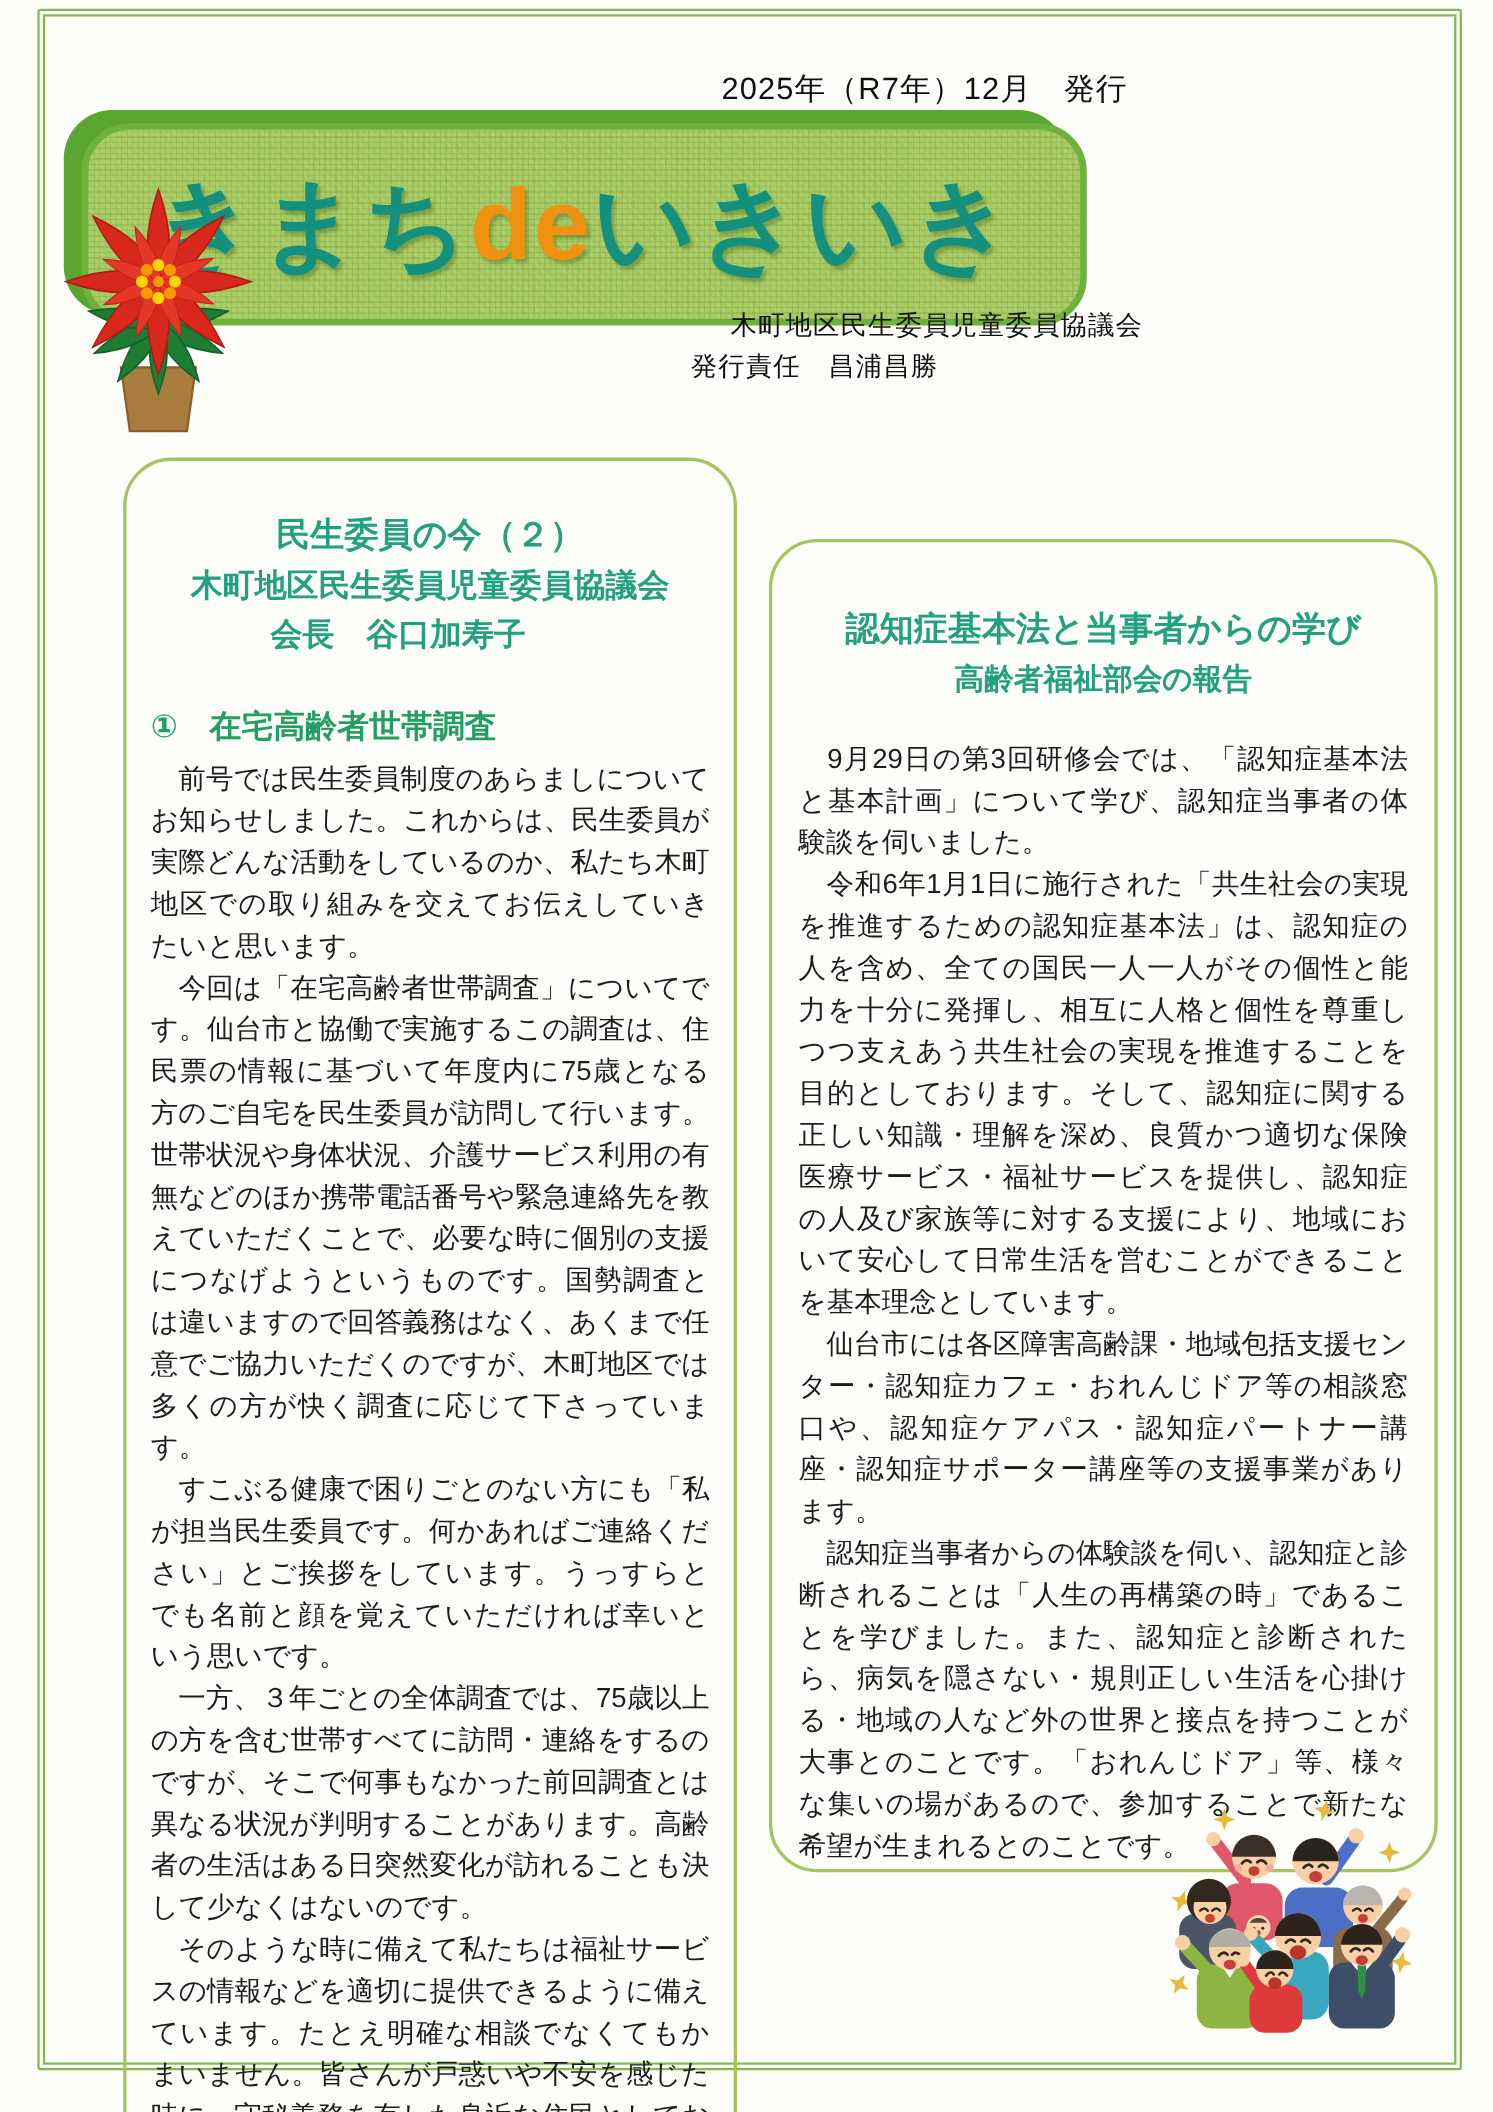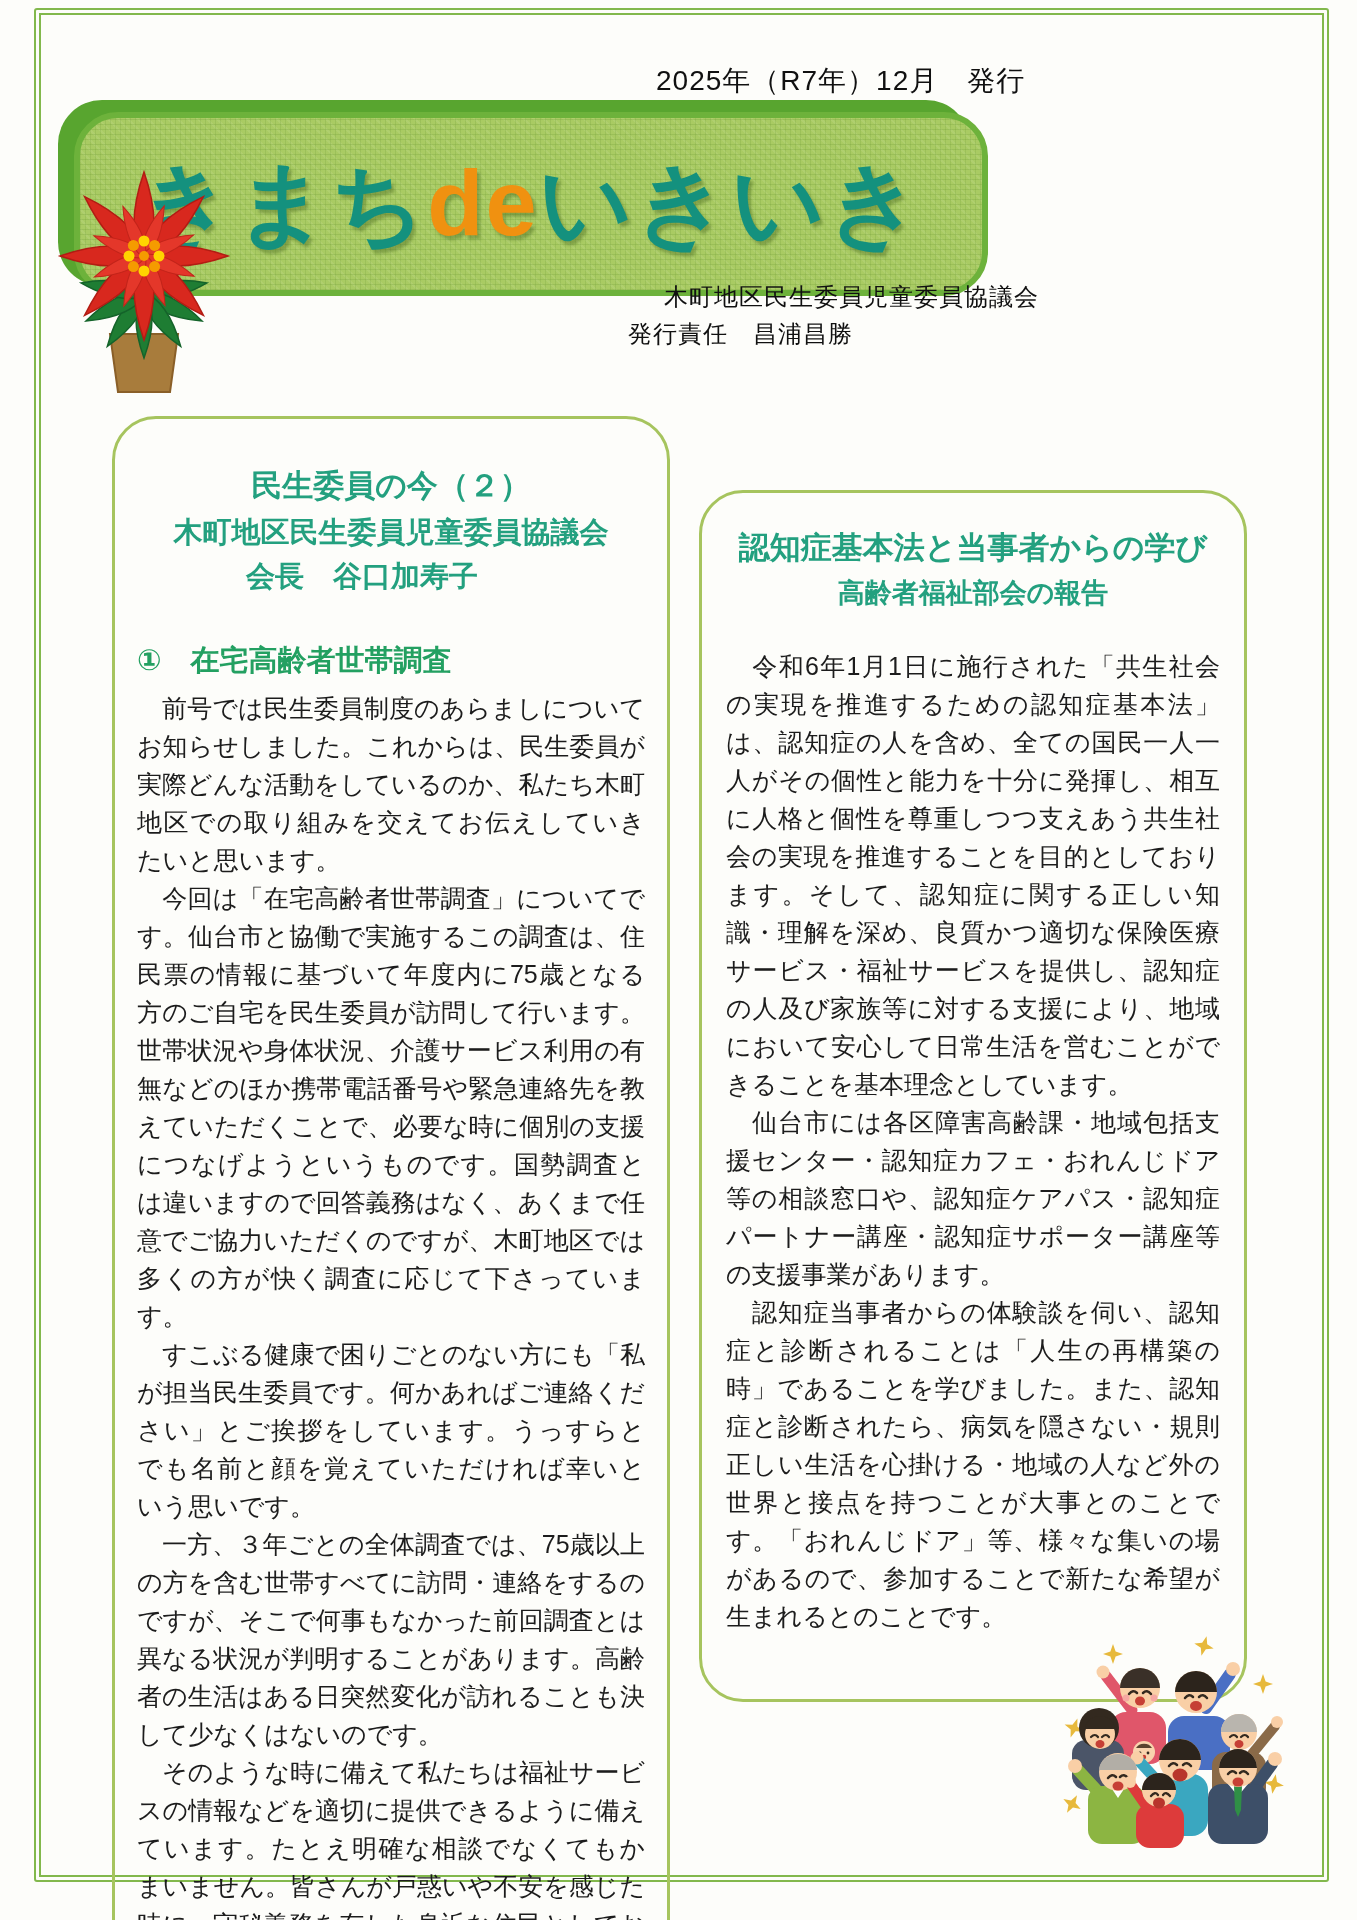--- a/index.html
+++ b/index.html
@@ -53,21 +53,21 @@
     position:absolute;left:628px;top:278px;
     font-size:24px;line-height:37px;color:#101010;letter-spacing:1px;white-space:nowrap;
   }
   .publisher .indent{padding-left:36px;}
   
   .article{
     position:absolute;box-sizing:border-box;
     border:3px solid #a6c45e;border-radius:44px;background:transparent;
   }
   .article.left{left:112px;top:416px;width:558px;height:1669px;padding:46px 22px 20px;}
-  .article.right{left:699px;top:490px;width:548px;height:1212px;padding:34px 24px 20px;}
+  .article.right{left:699px;top:490px;width:608px;height:1212px;padding:58px 24px 20px;}
   .article h2{margin:0;text-align:center;font-size:31px;color:#23a07f;font-weight:bold;}
   .article h3{margin:6px 0 0;text-align:center;font-size:29px;color:#23a07f;font-weight:bold;}
   .article .author{
     margin-top:4px;text-align:center;padding-right:58px;
     font-size:29px;color:#23a07f;font-weight:bold;
   }
   .article h4{margin:44px 0 8px;font-size:29px;color:#23a061;font-weight:bold;}
   .article p{
     margin:0;font-size:25px;line-height:38px;color:#1c1c1c;
     text-align:justify;text-justify:inter-ideograph;word-break:break-all;
@@ -157,20 +157,21 @@
     <p>　前号では民生委員制度のあらましについてお知らせしました。これからは、民生委員が実際どんな活動をしているのか、私たち木町地区での取り組みを交えてお伝えしていきたいと思います。</p>
     <p>　今回は「在宅高齢者世帯調査」についてです。仙台市と協働で実施するこの調査は、住民票の情報に基づいて年度内に75歳となる方のご自宅を民生委員が訪問して行います。世帯状況や身体状況、介護サービス利用の有無などのほか携帯電話番号や緊急連絡先を教えていただくことで、必要な時に個別の支援につなげようというものです。国勢調査とは違いますので回答義務はなく、あくまで任意でご協力いただくのですが、木町地区では多くの方が快く調査に応じて下さっています。</p>
     <p>　すこぶる健康で困りごとのない方にも「私が担当民生委員です。何かあればご連絡ください」とご挨拶をしています。うっすらとでも名前と顔を覚えていただければ幸いという思いです。</p>
     <p>　一方、３年ごとの全体調査では、75歳以上の方を含む世帯すべてに訪問・連絡をするのですが、そこで何事もなかった前回調査とは異なる状況が判明することがあります。高齢者の生活はある日突然変化が訪れることも決して少なくはないのです。</p>
     <p>　そのような時に備えて私たちは福祉サービスの情報などを適切に提供できるように備えています。たとえ明確な相談でなくてもかまいません。皆さんが戸惑いや不安を感じた時に、守秘義務を有した身近な住民としてお話を聴き、寄り添える存在になる。それが私たち民生委員の活動でもあるのです。</p>
   </section>
 
   <section class="article right">
     <h2>認知症基本法と当事者からの学び</h2>
     <h3>高齢者福祉部会の報告</h3>
+    <p>　9月29日の第3回研修会では、「認知症基本法と基本計画」について学び、認知症当事者の体験談を伺いました。</p>
     <p>　令和6年1月1日に施行された「共生社会の実現を推進するための認知症基本法」は、認知症の人を含め、全ての国民一人一人がその個性と能力を十分に発揮し、相互に人格と個性を尊重しつつ支えあう共生社会の実現を推進することを目的としております。そして、認知症に関する正しい知識・理解を深め、良質かつ適切な保険医療サービス・福祉サービスを提供し、認知症の人及び家族等に対する支援により、地域において安心して日常生活を営むことができることを基本理念としています。</p>
     <p>　仙台市には各区障害高齢課・地域包括支援センター・認知症カフェ・おれんじドア等の相談窓口や、認知症ケアパス・認知症パートナー講座・認知症サポーター講座等の支援事業があります。</p>
     <p>　認知症当事者からの体験談を伺い、認知症と診断されることは「人生の再構築の時」であることを学びました。また、認知症と診断されたら、病気を隠さない・規則正しい生活を心掛ける・地域の人など外の世界と接点を持つことが大事とのことです。「おれんじドア」等、様々な集いの場があるので、参加することで新たな希望が生まれるとのことです。</p>
   </section>
 
   <svg class="people" width="230" height="215" viewBox="0 0 230 215">
     <g fill="#e7b93c">
       <path transform="translate(18,92) rotate(20)" d="M0,-10 L2.6,-2.6 L10,0 L2.6,2.6 L0,10 L-2.6,2.6 L-10,0 L-2.6,-2.6 Z"></path>
       <path transform="translate(57,18)" d="M0,-10 L2.6,-2.6 L10,0 L2.6,2.6 L0,10 L-2.6,2.6 L-10,0 L-2.6,-2.6 Z"></path>
       <path transform="translate(148,10) rotate(15)" d="M0,-10 L2.6,-2.6 L10,0 L2.6,2.6 L0,10 L-2.6,2.6 L-10,0 L-2.6,-2.6 Z"></path>

